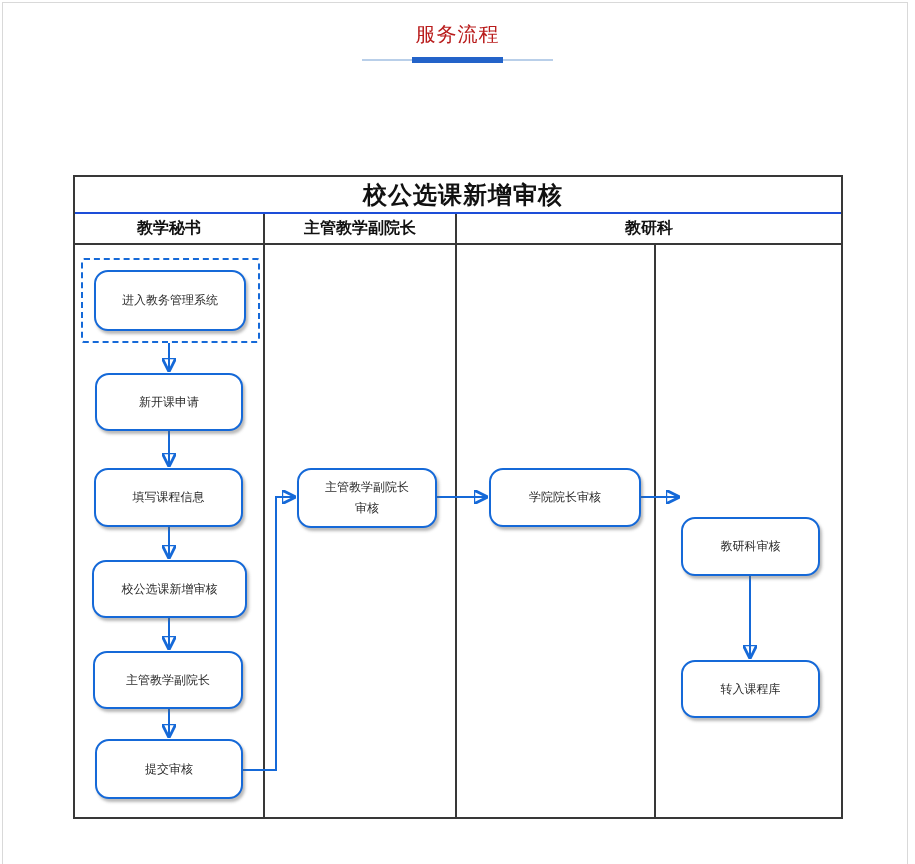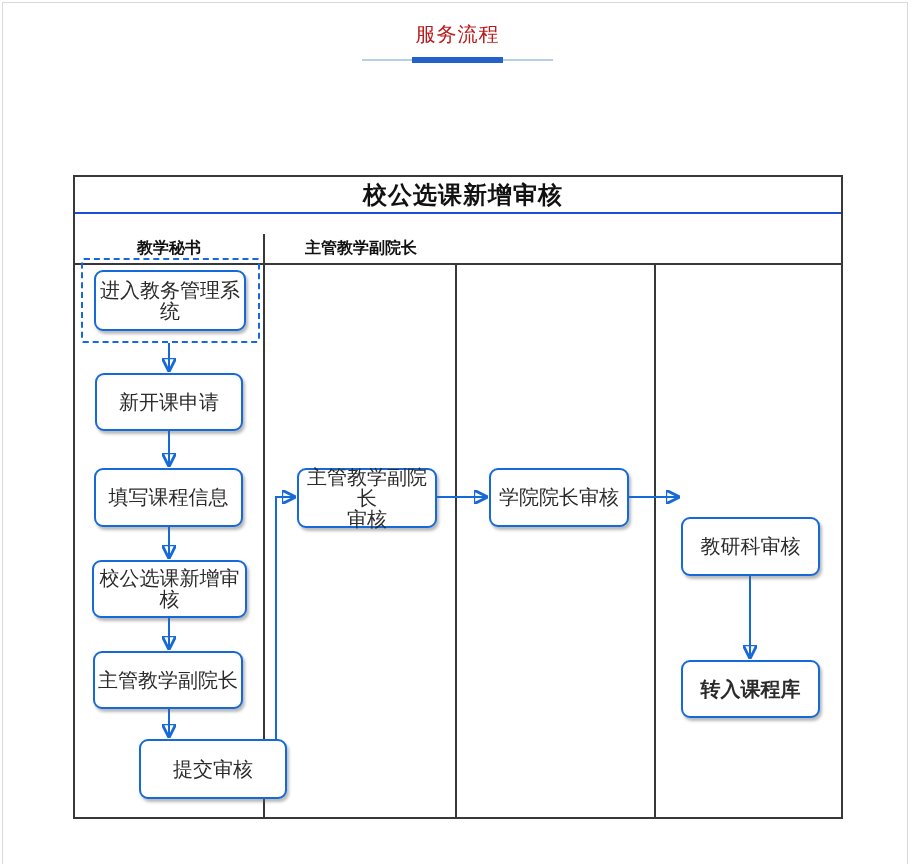--- a/index.html
+++ b/index.html
@@ -29,38 +29,38 @@
   .flow-table {
     position: absolute; left: 73px; top: 175px; width: 770px; height: 644px;
     border: 2px solid #383838; background: #fff;
     display: flex; flex-direction: column;
   }
   .flow-table-title {
     height: 37px; border-bottom: 2px solid #1d4ed8;
     display: flex; align-items: center; justify-content: center;
     font-size: 24px; font-weight: bold; color: #111; letter-spacing: 1px; padding-left: 10px;
   }
-  .lane-headers { display: flex; height: 31px; border-bottom: 2px solid #383838; margin-top: 20px; }
+  .lane-headers { display: flex; height: 31px; border-bottom: 2px solid #383838; }
   .lane-header {
     display: flex; align-items: center; justify-content: center;
     font-size: 16px; font-weight: bold; color: #111;
     border-right: 2px solid #383838;
   }
   .lane-headers .lane-header:last-child { border-right: none; }
   .lane-body { display: flex; flex: 1; }
   .lane-col { border-right: 2px solid #383838; }
   .lane-body .lane-col:last-child { border-right: none; }
   .w1 { width: 190px; } .w2 { width: 192px; } .w3 { width: 199px; } .w4 { flex: 1; }
 
   
   .node {
     position: absolute; background: #ffffff;
-    border: 2px solid #1569d8; border-radius: 9px;
+    border: 2px solid #1569d8; border-radius: 14px;
     display: flex; align-items: center; justify-content: center;
-    font-size: 20px; color: #2b2b2b; text-align: center;
+    font-size: 12px; color: #2b2b2b; text-align: center;
     line-height: 21px; white-space: pre-line;
     box-shadow: 2px 3px 3px rgba(100,100,100,0.45);
   }
   .dashed-box {
     position: absolute; left: 81px; top: 258px; width: 179px; height: 85px;
     border: 2px dashed #1569d8; border-radius: 3px; background: transparent;
   }
   .connectors {
     position: absolute; left: 0; top: 0; width: 915px; height: 864px;
     pointer-events: none;
@@ -75,20 +75,21 @@
 <div class="section-title">服务流程</div>
 <div class="underline-track">
   <div class="underline-bar"></div>
 </div>
 
 <div class="flow-table">
   <div class="flow-table-title">校公选课新增审核</div>
   <div class="lane-headers">
     <div class="lane-header w1">教学秘书</div>
     <div class="lane-header w2">主管教学副院长</div>
+    <div class="lane-header w4">教研科</div>
   </div>
   <div class="lane-body">
     <div class="lane-col w1"></div>
     <div class="lane-col w2"></div>
     <div class="lane-col w3"></div>
     <div class="lane-col w4"></div>
   </div>
 </div>
 
 <svg class="connectors" viewBox="0 0 915 864" xmlns="http://www.w3.org/2000/svg">
@@ -108,18 +109,18 @@
   <path d="M750,528 L750,656" marker-end="url(#arrow)"></path>
 </svg>
 
 <div class="dashed-box"></div>
 
 <div class="node" style="left:94px;  top:270px; width:152px; height:61px;">进入教务管理系统</div>
 <div class="node" style="left:95px;  top:373px; width:148px; height:58px;">新开课申请</div>
 <div class="node" style="left:94px;  top:468px; width:149px; height:59px;">填写课程信息</div>
 <div class="node" style="left:92px;  top:560px; width:155px; height:58px;">校公选课新增审核</div>
 <div class="node" style="left:93px;  top:651px; width:150px; height:58px;">主管教学副院长</div>
-<div class="node" style="left:95px;  top:739px; width:148px; height:60px;margin-left:44px;">提交审核</div>
+<div class="node" style="left:95px;  top:739px; width:148px; height:60px;">提交审核</div>
 <div class="node" style="left:297px; top:468px; width:140px; height:60px;">主管教学副院长
 审核</div>
-<div class="node" style="left:489px; top:468px; width:140px; height:59px;">学院院长审核</div>
+<div class="node" style="left:489px; top:468px; width:152px; height:59px;">学院院长审核</div>
 <div class="node" style="left:681px; top:469px; width:139px; height:59px;margin-top:48px;">教研科审核</div>
-<div class="node" style="left:681px; top:660px; width:139px; height:58px;font-weight:bold;">转入课程库</div>
+<div class="node" style="left:681px; top:660px; width:139px; height:58px;">转入课程库</div>
 
 </body></html>

